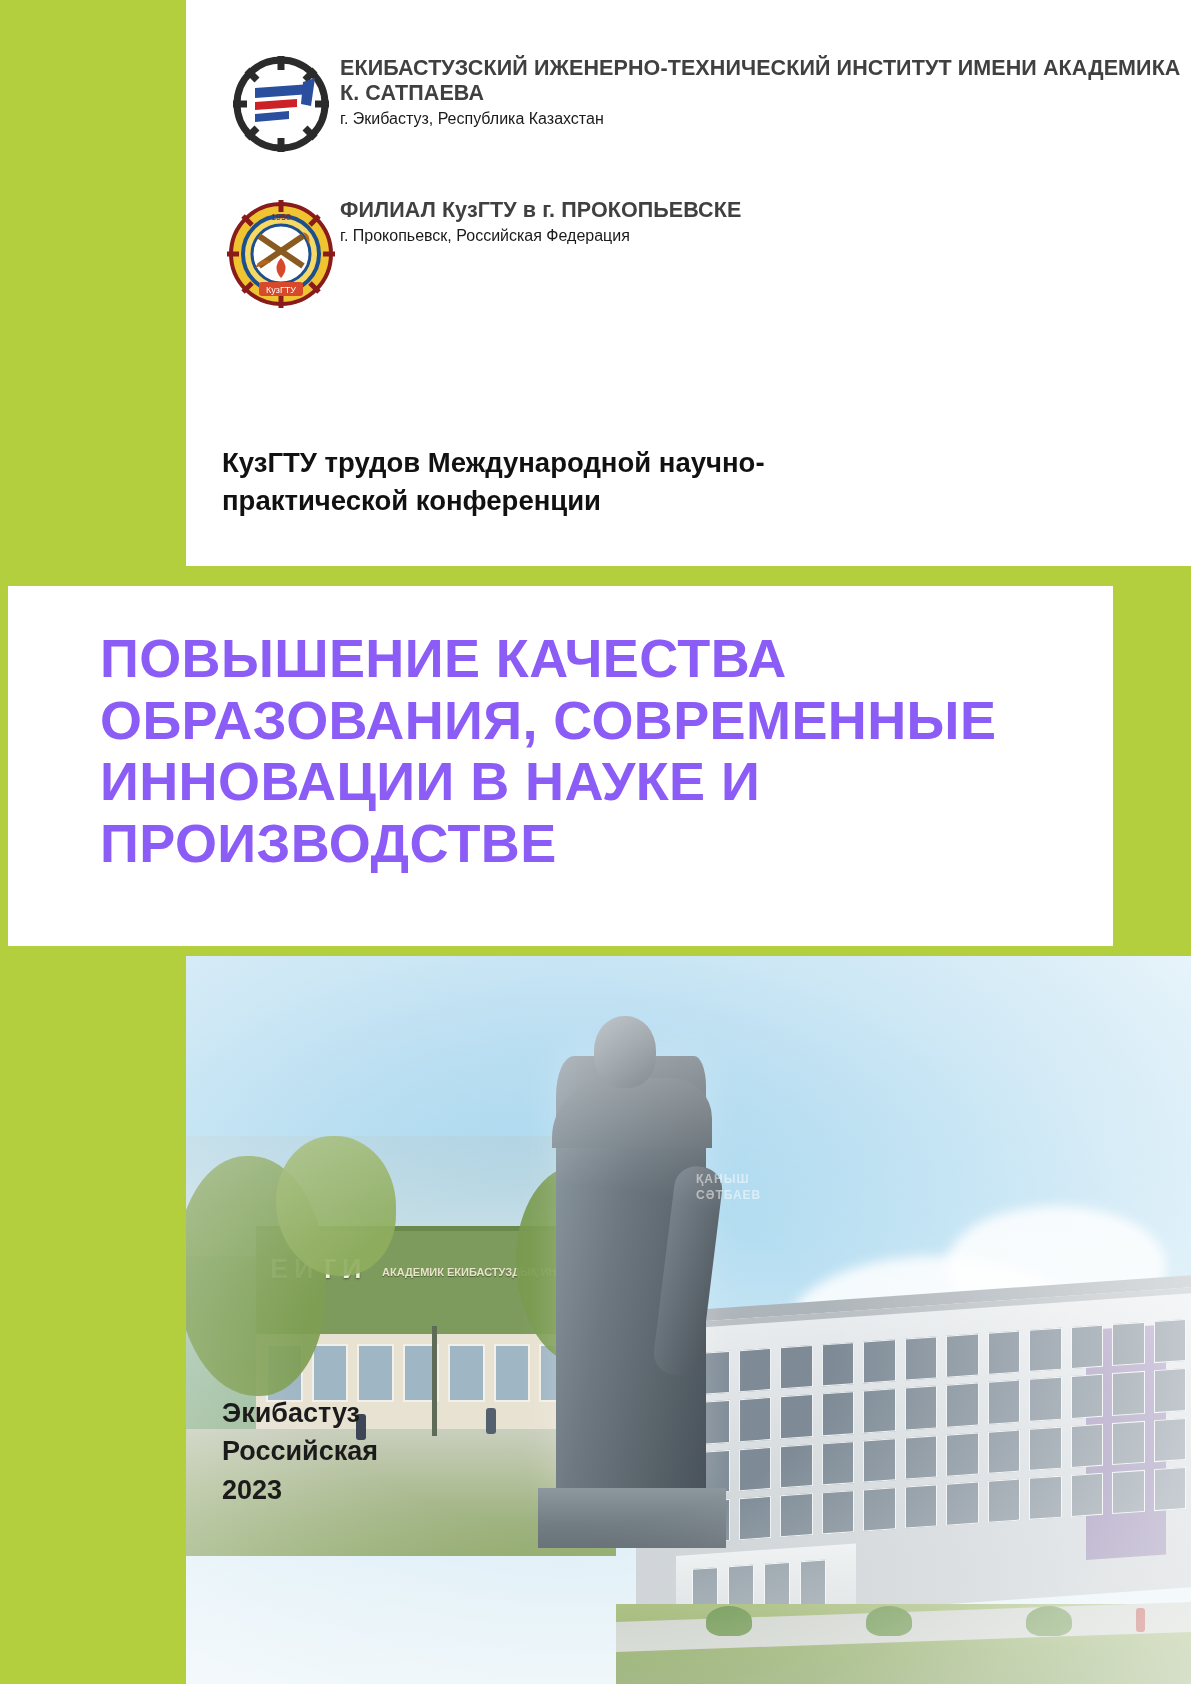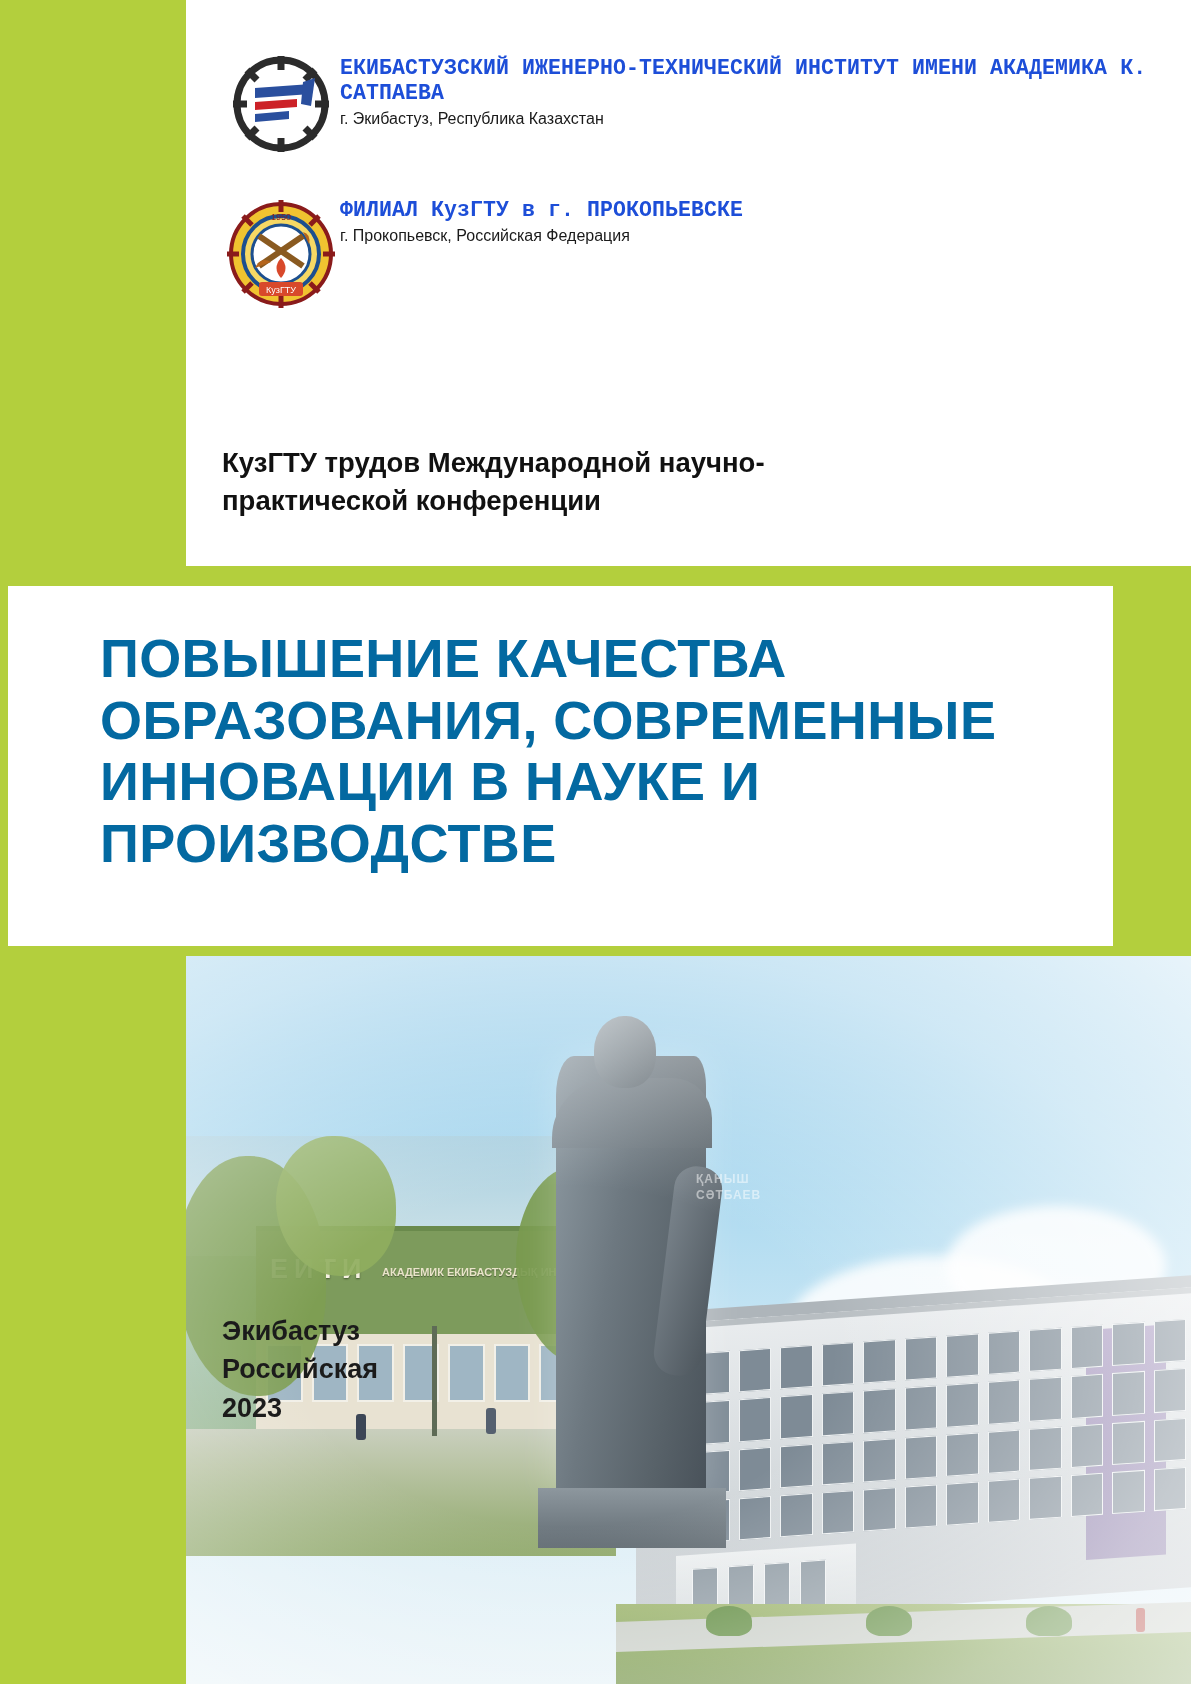--- a/index.html
+++ b/index.html
@@ -85,23 +85,22 @@
     justify-content: center;
     align-items: center;
   }
   .org-text {
     padding-top: 2px;
   }
   .org-name {
     font-size: 21.5px;
     font-weight: bold;
     line-height: 1.16;
-    color: #1d4ed8;
+    color: #404040;
     letter-spacing: 0.1px;
-    font-family: Liberation Mono, monospace;
   }
   .org-city {
     font-size: 16px;
     line-height: 1.2;
     color: #1a1a1a;
     margin-top: 3px;
     font-weight: normal;
   }
   .org-sub {
   }
@@ -120,21 +119,21 @@
 
   
   .main-title {
     position: absolute;
     left: 100px;
     top: 628px;
     width: 1000px;
     font-size: 54px;
     font-weight: bold;
     line-height: 1.14;
-    color: #0369a1;
+    color: #8b5cf6;
     text-transform: uppercase;
     letter-spacing: 0.4px;
   }
 
   
   .photo-frame {
     position: absolute;
     left: 186px;
     top: 956px;
     width: 1005px;
@@ -349,21 +348,21 @@
   }
   .rb-person {
     position: absolute; bottom: 52px; width: 9px; height: 24px;
     background: #b2413a; border-radius: 3px;
   }
 
   
   .imprint {
     position: absolute;
     left: 222px;
-    top: 1312px;
+    top: 1394px;
     font-size: 27px;
     font-weight: bold;
     line-height: 1.42;
     color: #1b1b1b;
   }
 </style>
 </head>
 <body>
 
 <div id="cover">

